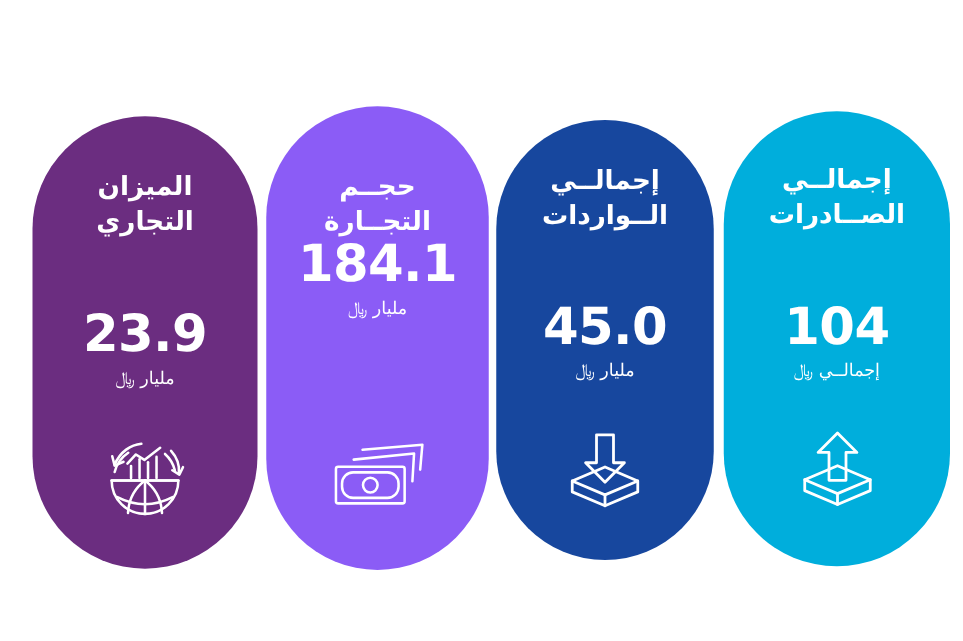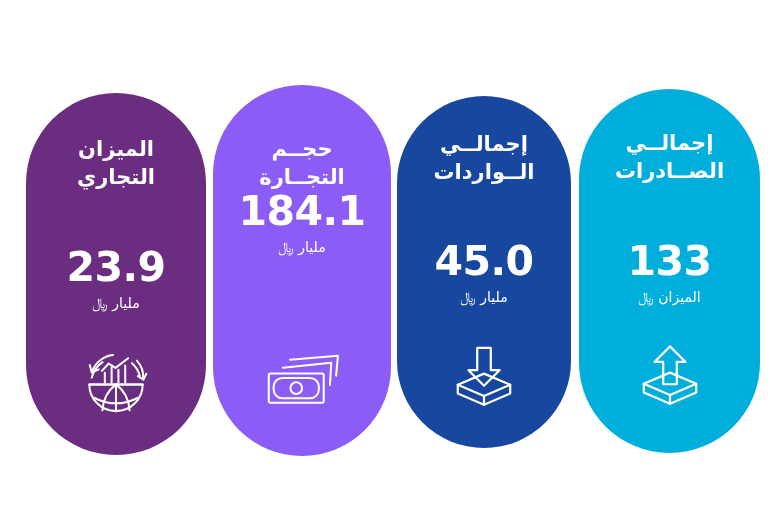--- a/index.html
+++ b/index.html
@@ -181,22 +181,22 @@
         <path d="M7.0 42.0 V51.0 L34.0 62.5 V53.5"></path>
         <path d="M61.0 42.0 V51.0 L34.0 62.5"></path>
       </svg>
     </div>
   </div>
 
   <div class="stat-card card-3" style="background:#00AEDC;">
     <h2 class="card-title">إجمالــي
 الصــادرات</h2>
     <div class="value-block">
-      <span class="card-value">133</span>
-      <span class="card-unit">الميزان ﷼</span>
+      <span class="card-value">104</span>
+      <span class="card-unit">إجمالــي ﷼</span>
     </div>
     <div class="card-icon">
       <svg viewBox="0 0 68 68" fill="none" stroke="#ffffff" stroke-width="2.3" stroke-linecap="round" stroke-linejoin="round">
 
         <path d="M34.0 3.5 L50.0 19.5 H41.0 V42.5 H27.0 V19.5 H18.0 Z"></path>
 
         <path d="M34.0 30.5 L61.0 42.0 L34.0 53.5 L7.0 42.0 Z"></path>
 
         <path d="M7.0 42.0 V51.0 L34.0 62.5 V53.5"></path>
         <path d="M61.0 42.0 V51.0 L34.0 62.5"></path>

